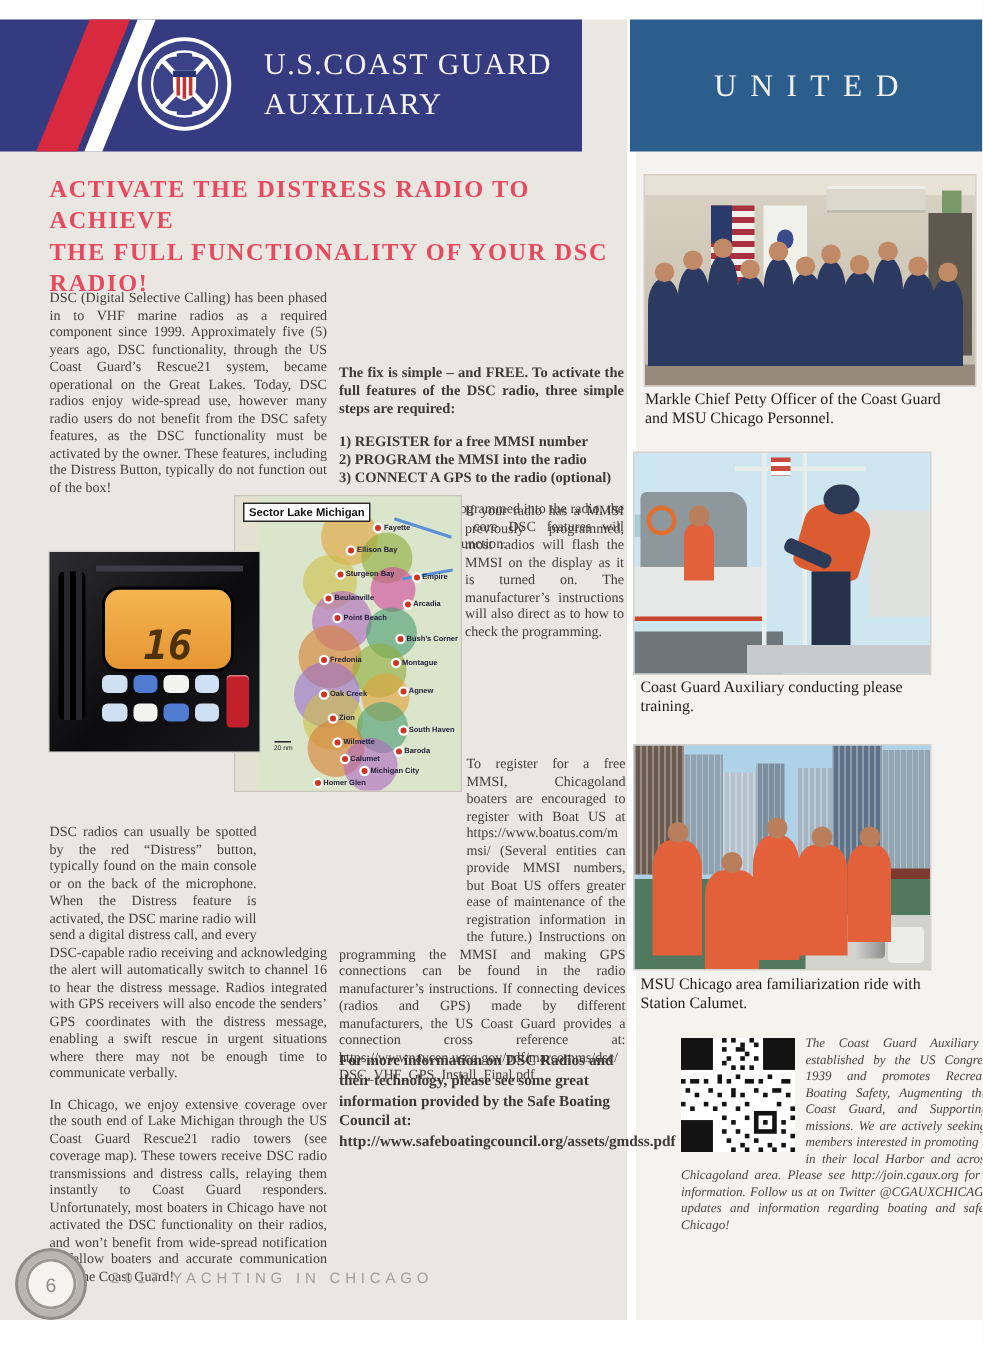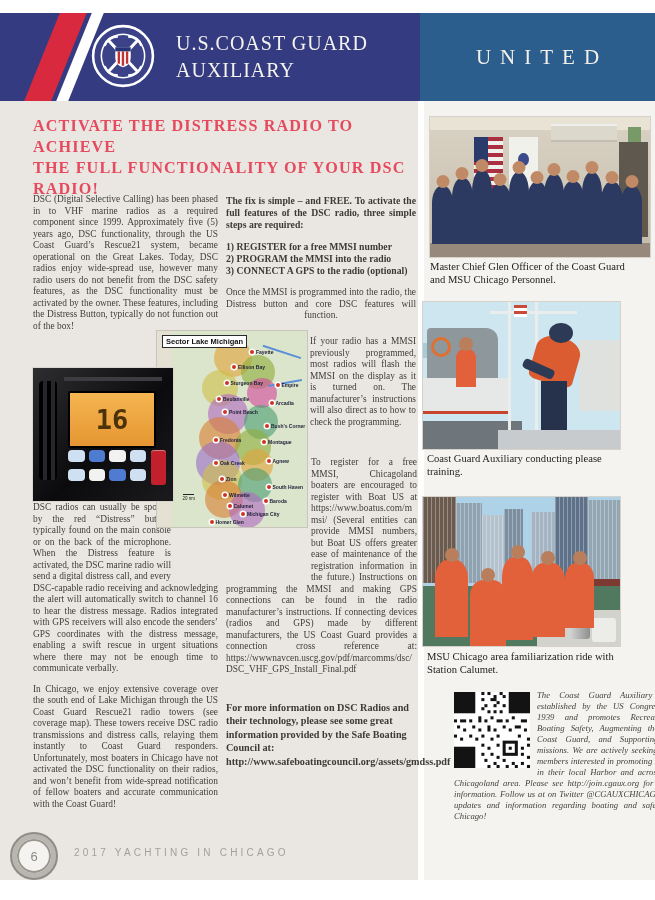--- a/index.html
+++ b/index.html
@@ -6,59 +6,59 @@
   .page{position:relative;width:655px;height:900px;background:#ffffff;overflow:hidden;
         font-family:"Liberation Serif",serif;-webkit-font-smoothing:antialiased;}
   .abs{position:absolute;}
 
   
   .main-bg{left:0;top:13px;width:418px;height:867px;background:#eae7e2;}
   .right-bg{left:424px;top:101px;width:231px;height:779px;background:#f5f3ef;}
 
   
   .masthead{left:0;top:13px;width:655px;height:88px;}
-  .mast-left{position:absolute;left:0;top:0;width:420px;height:88px;background:#343b80;overflow:hidden;}
+  .mast-left{position:absolute;left:0;top:0;width:388px;height:88px;background:#343b80;overflow:hidden;}
   .mast-right{position:absolute;left:420px;top:0;width:235px;height:88px;background:#2b5e8d;
               display:flex;align-items:center;justify-content:center;}
   .stripe{position:absolute;top:-10px;bottom:-10px;transform:skewX(-22deg);}
   .stripe-red{left:42px;width:27px;background:#d8293f;}
   .stripe-white{left:74px;width:12px;background:#ffffff;}
   .emblem{position:absolute;left:90px;top:10px;width:66px;height:66px;}
   .brand{position:absolute;left:176px;top:17px;color:#f5f3ee;font-size:20px;line-height:27px;letter-spacing:1px;}
   .united{color:#f2f0ea;font-size:21px;letter-spacing:9px;padding-left:9px;}
 
   
   .title{left:33px;top:116px;width:395px;color:#e64a5e;font-weight:700;font-size:16.2px;
          line-height:21px;letter-spacing:1.1px;}
   .byline{left:33px;top:161px;width:390px;font-style:italic;font-size:10.8px;color:#3f3d3a;}
 
   
-  .body-txt{font-size:9.4px;line-height:11.5px;color:#403e3a;text-align:justify;word-break:break-word;}
+  .body-txt{font-size:9.4px;line-height:11.5px;color:#403e3a;text-align:justify;word-break:break-word;margin-top:48px;}
   .col1-p1{left:33px;top:194px;width:185px;}
   .col1-rest{left:33px;top:502px;width:185px;}
   .wrap-spacer-r{float:right;width:47px;height:78px;}
   .p3{margin-top:9px;}
   .col2-top{left:226px;top:195px;width:190px;}
   .bold-line{font-weight:700;font-size:9.7px;line-height:12.2px;color:#3c3a36;}
   .steps{margin-top:9px;}
   .once{margin-top:10px;text-align:justify;text-align-last:center;}
   .col2-d{left:310px;top:336px;width:106px;}
   .col2-e{left:226px;top:457px;width:191px;}
   .wrap-spacer-l{float:left;width:85px;height:118px;}
   .col2-f{left:226px;top:701px;width:191px;font-weight:700;font-size:10.2px;line-height:13.4px;
           color:#3c3a36;text-align:left;}
 
   
   .radio{left:33px;top:368px;width:140px;height:133px;background:linear-gradient(135deg,#2e2e31,#0b0b0d 55%,#1b1b1e);
          z-index:3;box-shadow:0 0 0 1px #d9d5cf;}
   .radio .grille{position:absolute;left:4%;top:10%;width:13%;height:74%;border-radius:4px;
          background:repeating-linear-gradient(90deg,#000 0 4px,#27272b 4px 8px);}
   .radio .topbar{position:absolute;left:22%;top:7%;width:70%;height:4px;background:#3c3c42;}
-  .radio .display{position:absolute;left:25%;top:17%;width:60%;height:40%;border:2px solid #000;border-radius:2px;
-         background:linear-gradient(#f4b550,#e69632);display:flex;align-items:center;justify-content:center;}
+  .radio .display{position:absolute;left:25%;top:17%;width:60%;height:40%;border:2px solid #000;border-radius:12px;
+         background:linear-gradient(#f4b550,#e69632);display:flex;align-items:flex-end;justify-content:center;font-style:italic;}
   .radio .digits{font-family:"DejaVu Sans Mono",monospace;font-weight:700;font-size:27px;color:#4c3208;}
   .radio .btnrow{position:absolute;left:25%;width:56%;height:9%;display:flex;gap:4px;}
   .radio .btn{flex:1;border-radius:4px;}
   .radio .distress{position:absolute;right:5%;top:62%;width:11%;height:26%;background:#c2202c;border-radius:3px;
          box-shadow:inset 0 1px 0 rgba(255,255,255,.4);}
 
   
   .map{left:157px;top:331px;width:150px;height:196px;background:
        linear-gradient(90deg,#e4e0d2 0 10%,#dbe5cb 10%),#dbe5cb;overflow:hidden;z-index:2;
        box-shadow:0 0 0 1px #c9c5ba;}
@@ -312,21 +312,21 @@
     <div class="p1-person" style="left:19%;width:9%;height:74px;"></div>
     <div class="p1-person" style="left:27%;width:10%;height:60px;"></div>
     <div class="p1-person" style="left:36%;width:9%;height:72px;"></div>
     <div class="p1-person" style="left:44%;width:9.5%;height:62px;"></div>
     <div class="p1-person" style="left:52%;width:9%;height:70px;"></div>
     <div class="p1-person" style="left:60%;width:10%;height:63px;"></div>
     <div class="p1-person" style="left:69%;width:9%;height:72px;"></div>
     <div class="p1-person" style="left:77.5%;width:10%;height:62px;"></div>
     <div class="p1-person" style="left:87%;width:9.5%;height:58px;"></div>
   </div>
-  <div class="caption" style="left:430px;top:260px;width:212px;">Master Chief Glen Officer of the Coast Guard and MSU Chicago Personnel.</div>
+  <div class="caption" style="left:430px;top:260px;width:212px;">Markle Chief Petty Officer of the Coast Guard and MSU Chicago Personnel.</div>
 
   <div class="photo" style="left:423px;top:302px;width:197px;height:147px;background:#cde6ef;">
     <div style="position:absolute;left:0;top:28%;width:30%;height:10%;background:#a5ccd7;"></div>
     <div style="position:absolute;left:2%;top:18%;width:36%;height:36%;background:#8e979c;border-radius:4px 12px 2px 2px;"></div>
     <div style="position:absolute;left:0;top:52%;width:44%;height:22%;background:#e6e8e8;border-bottom:3px solid #c8452e;"></div>
     <div style="position:absolute;left:0;bottom:0;width:50%;height:19%;background:#6e767c;"></div>
     <div style="position:absolute;left:4%;top:24%;width:14px;height:14px;border:3px solid #e07030;border-radius:50%;background:transparent;"></div>
     <div class="vest-person" style="left:17%;top:32%;width:10%;height:26%;"></div>
     <div style="position:absolute;left:43%;top:0;width:3px;height:100%;background:#e9edec;"></div>
     <div style="position:absolute;left:57%;top:0;width:3px;height:100%;background:#e9edec;"></div>

